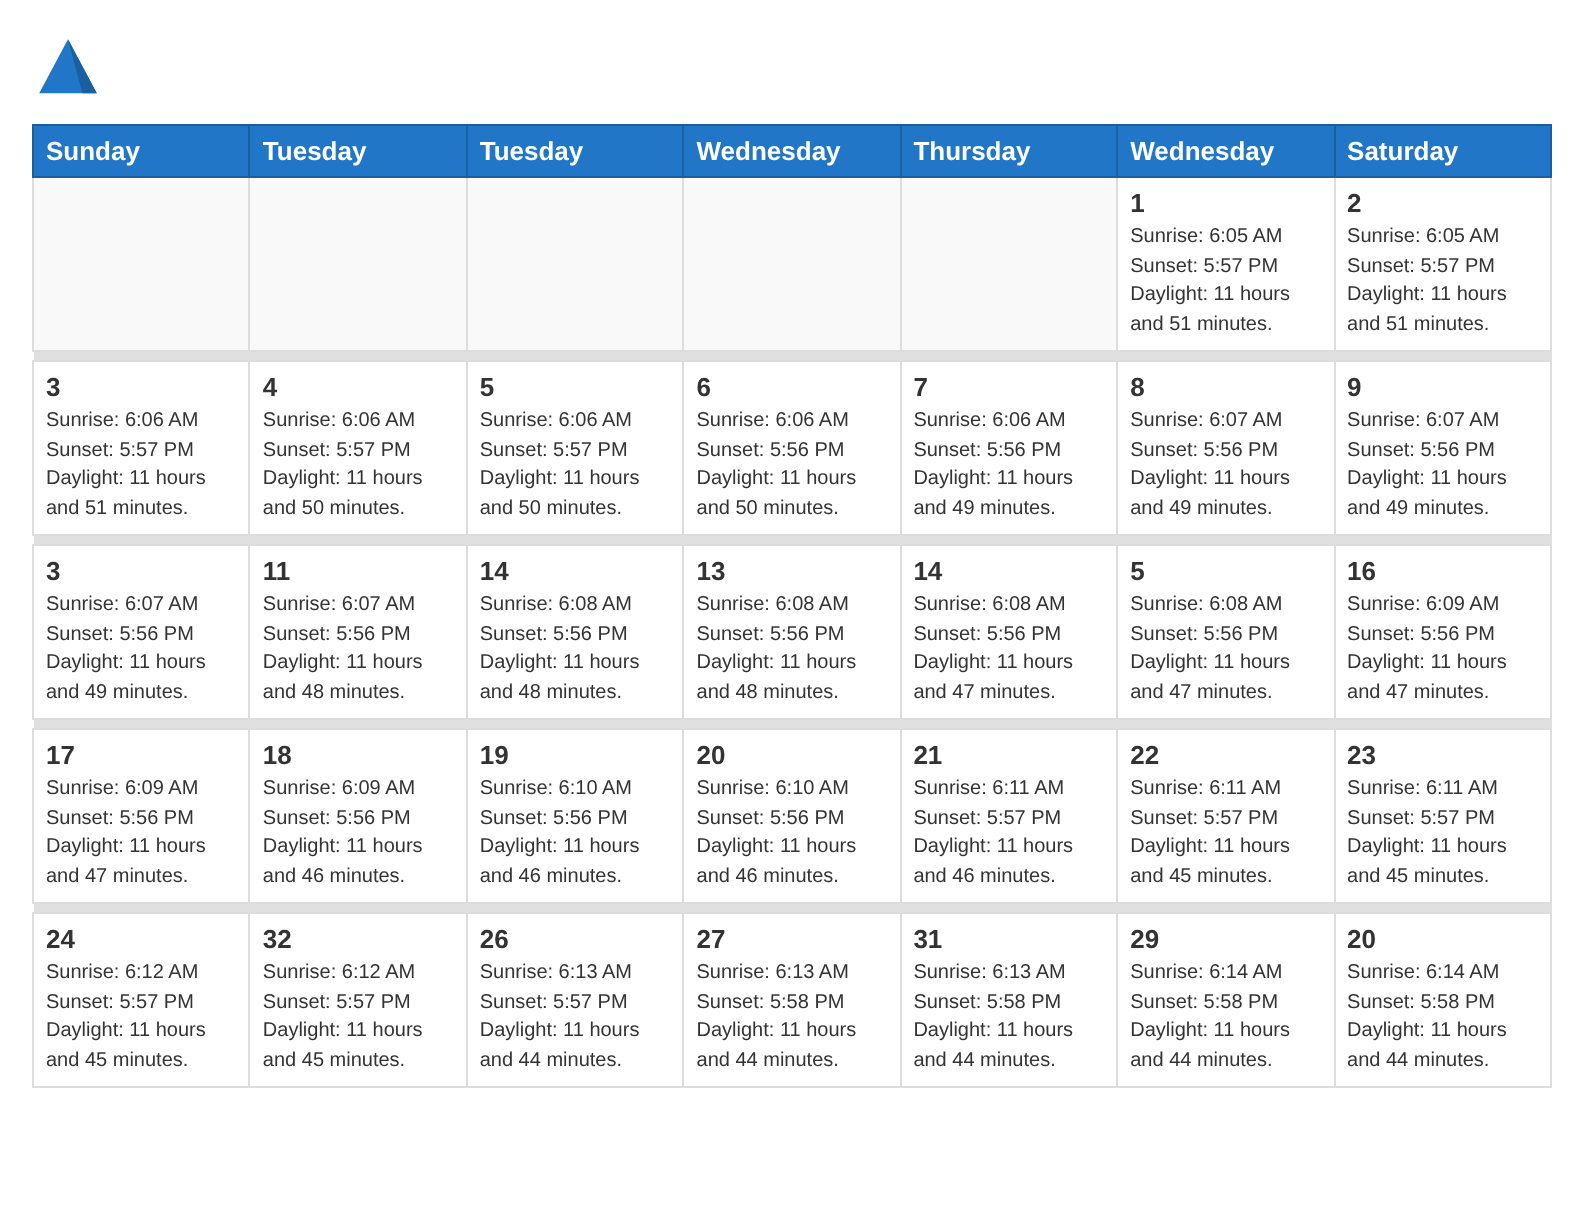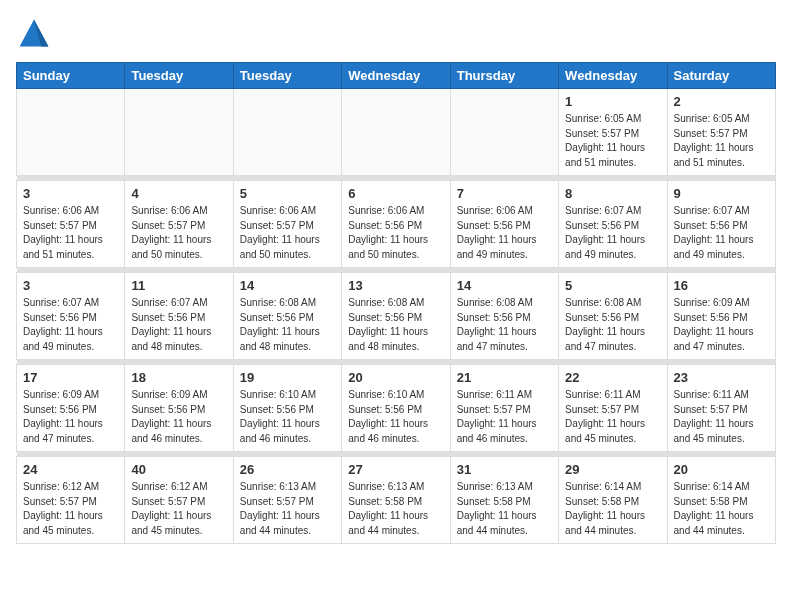--- a/index.html
+++ b/index.html
@@ -249,21 +249,21 @@
       </tr>
       <tr class="separator">
         <td colspan="7"></td>
       </tr>
       <tr>
         <td>
           <span class="day-number">24</span>
           <div class="day-info">Sunrise: 6:12 AM<br>Sunset: 5:57 PM<br>Daylight: 11 hours and 45 minutes.</div>
         </td>
         <td>
-          <span class="day-number">40</span>
+          <span class="day-number">32</span>
           <div class="day-info">Sunrise: 6:12 AM<br>Sunset: 5:57 PM<br>Daylight: 11 hours and 45 minutes.</div>
         </td>
         <td>
           <span class="day-number">26</span>
           <div class="day-info">Sunrise: 6:13 AM<br>Sunset: 5:57 PM<br>Daylight: 11 hours and 44 minutes.</div>
         </td>
         <td>
           <span class="day-number">27</span>
           <div class="day-info">Sunrise: 6:13 AM<br>Sunset: 5:58 PM<br>Daylight: 11 hours and 44 minutes.</div>
         </td>

